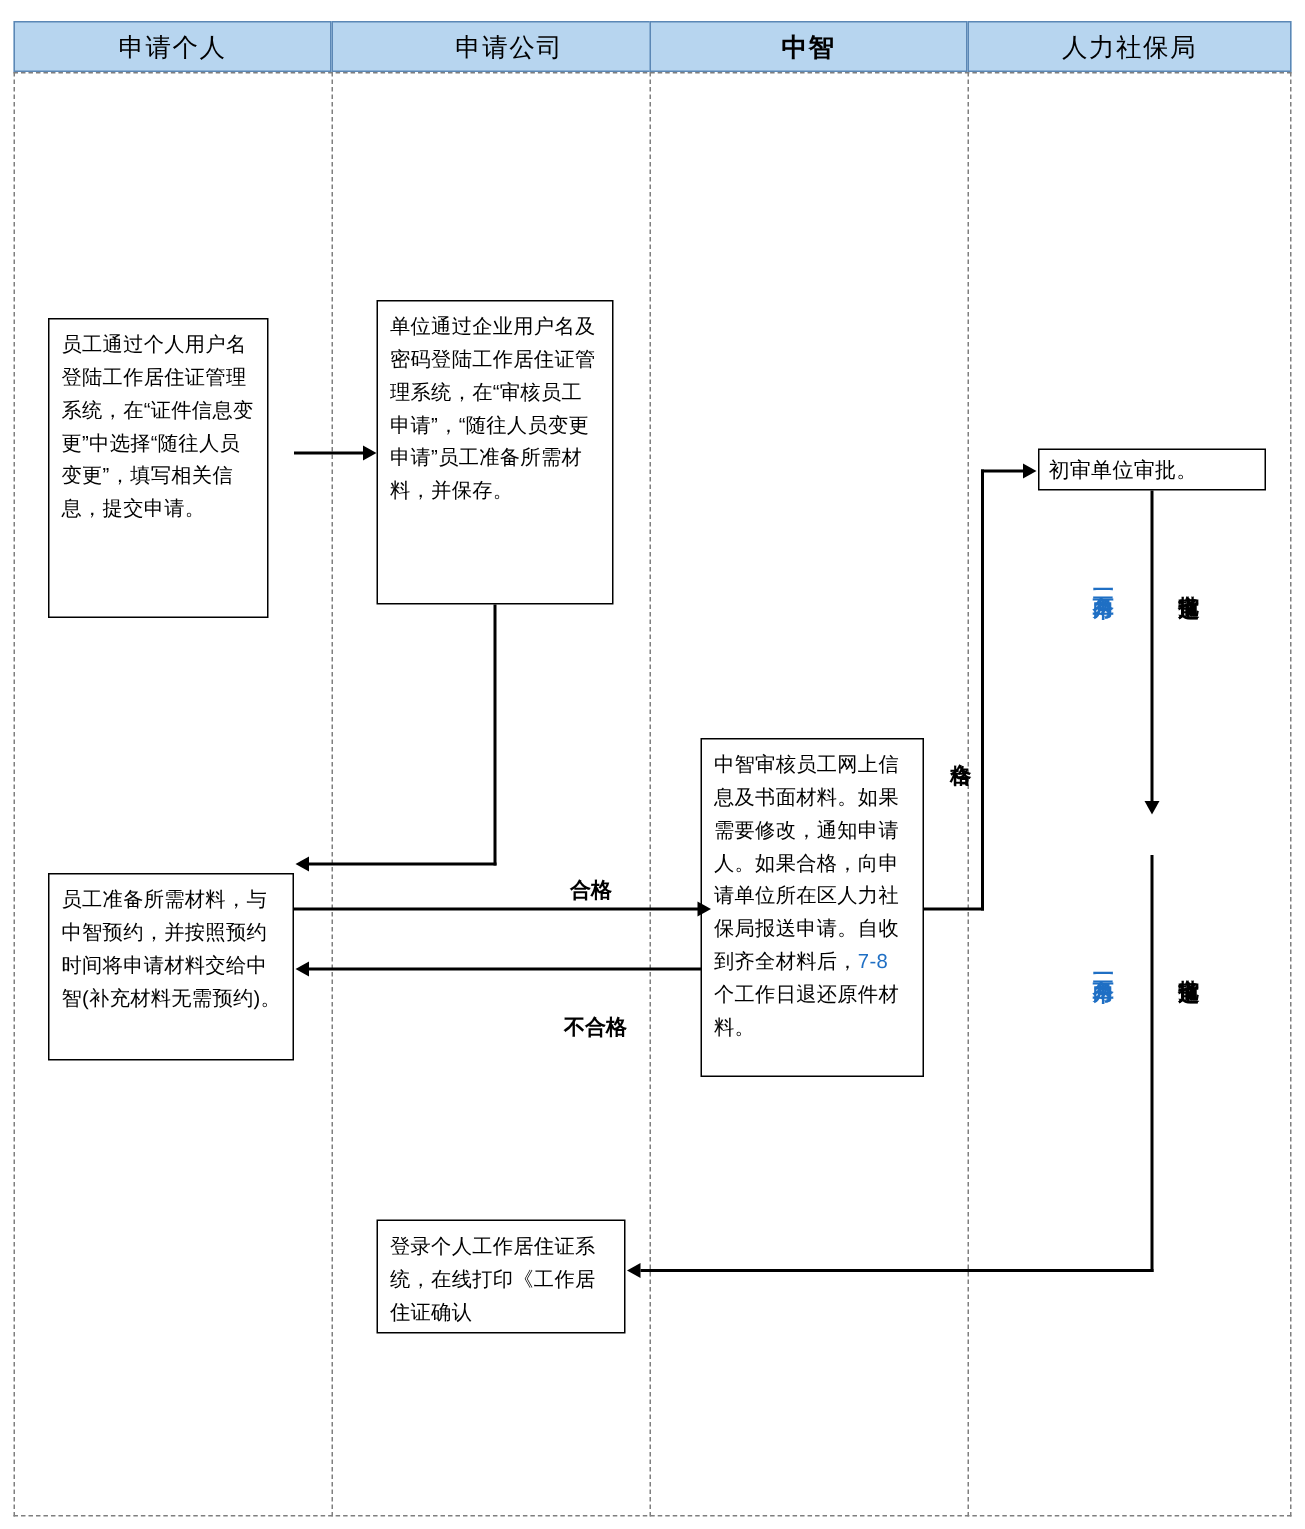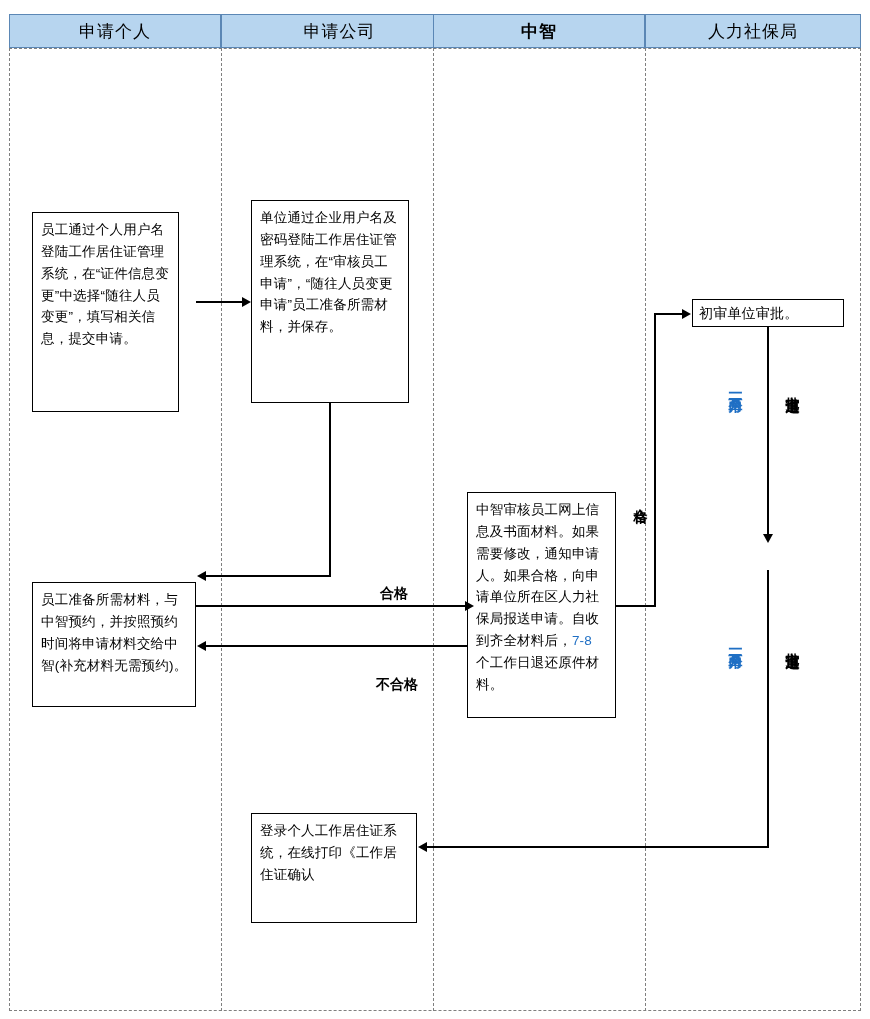--- a/index.html
+++ b/index.html
@@ -153,21 +153,21 @@
 
   <div class="box" style="left:32px; top:561px; width:164px; height:125px;margin-top:21px;">员工准备所需材料，与中智预约，并按照预约时间将申请材料交给中智(补充材料无需预约)。</div>
 
   <div class="box" style="left:467px; top:492px; width:149px; height:226px;">
     <span>中智审核员工网上信息及书面材料。如果需要修改，通知申请人。如果合格，向申请单位所在区人力社保局报送申请。自收到齐全材料后，</span><span class="accent">7-8</span><span> 个工作日退还原件材料。</span>
   </div>
 
   <div class="box small" style="left:692px; top:299px; width:152px; height:28px;">初审单位审批。</div>
 
 
-  <div class="box" style="left:251px; top:813px; width:166px; height:110px;">登录个人工作居住证系统，在线打印《工作居住证确认</div>
+  <div class="box" style="left:251px; top:813px; width:166px; height:76px;">登录个人工作居住证系统，在线打印《工作居住证确认</div>
 
   <div class="hline" style="left:196px; top:301px; width:46px;"></div>
   <div class="arrow arrow-right" style="left:242px; top:297px;"></div>
 
   <div class="vline" style="left:329px; top:403px; height:174px;"></div>
   <div class="hline" style="left:206px; top:575px; width:125px;"></div>
   <div class="arrow arrow-left" style="left:197px; top:571px;"></div>
 
   <div class="hline" style="left:196px; top:605px; width:272px;"></div>
   <div class="arrow arrow-right" style="left:465px; top:601px;"></div>

